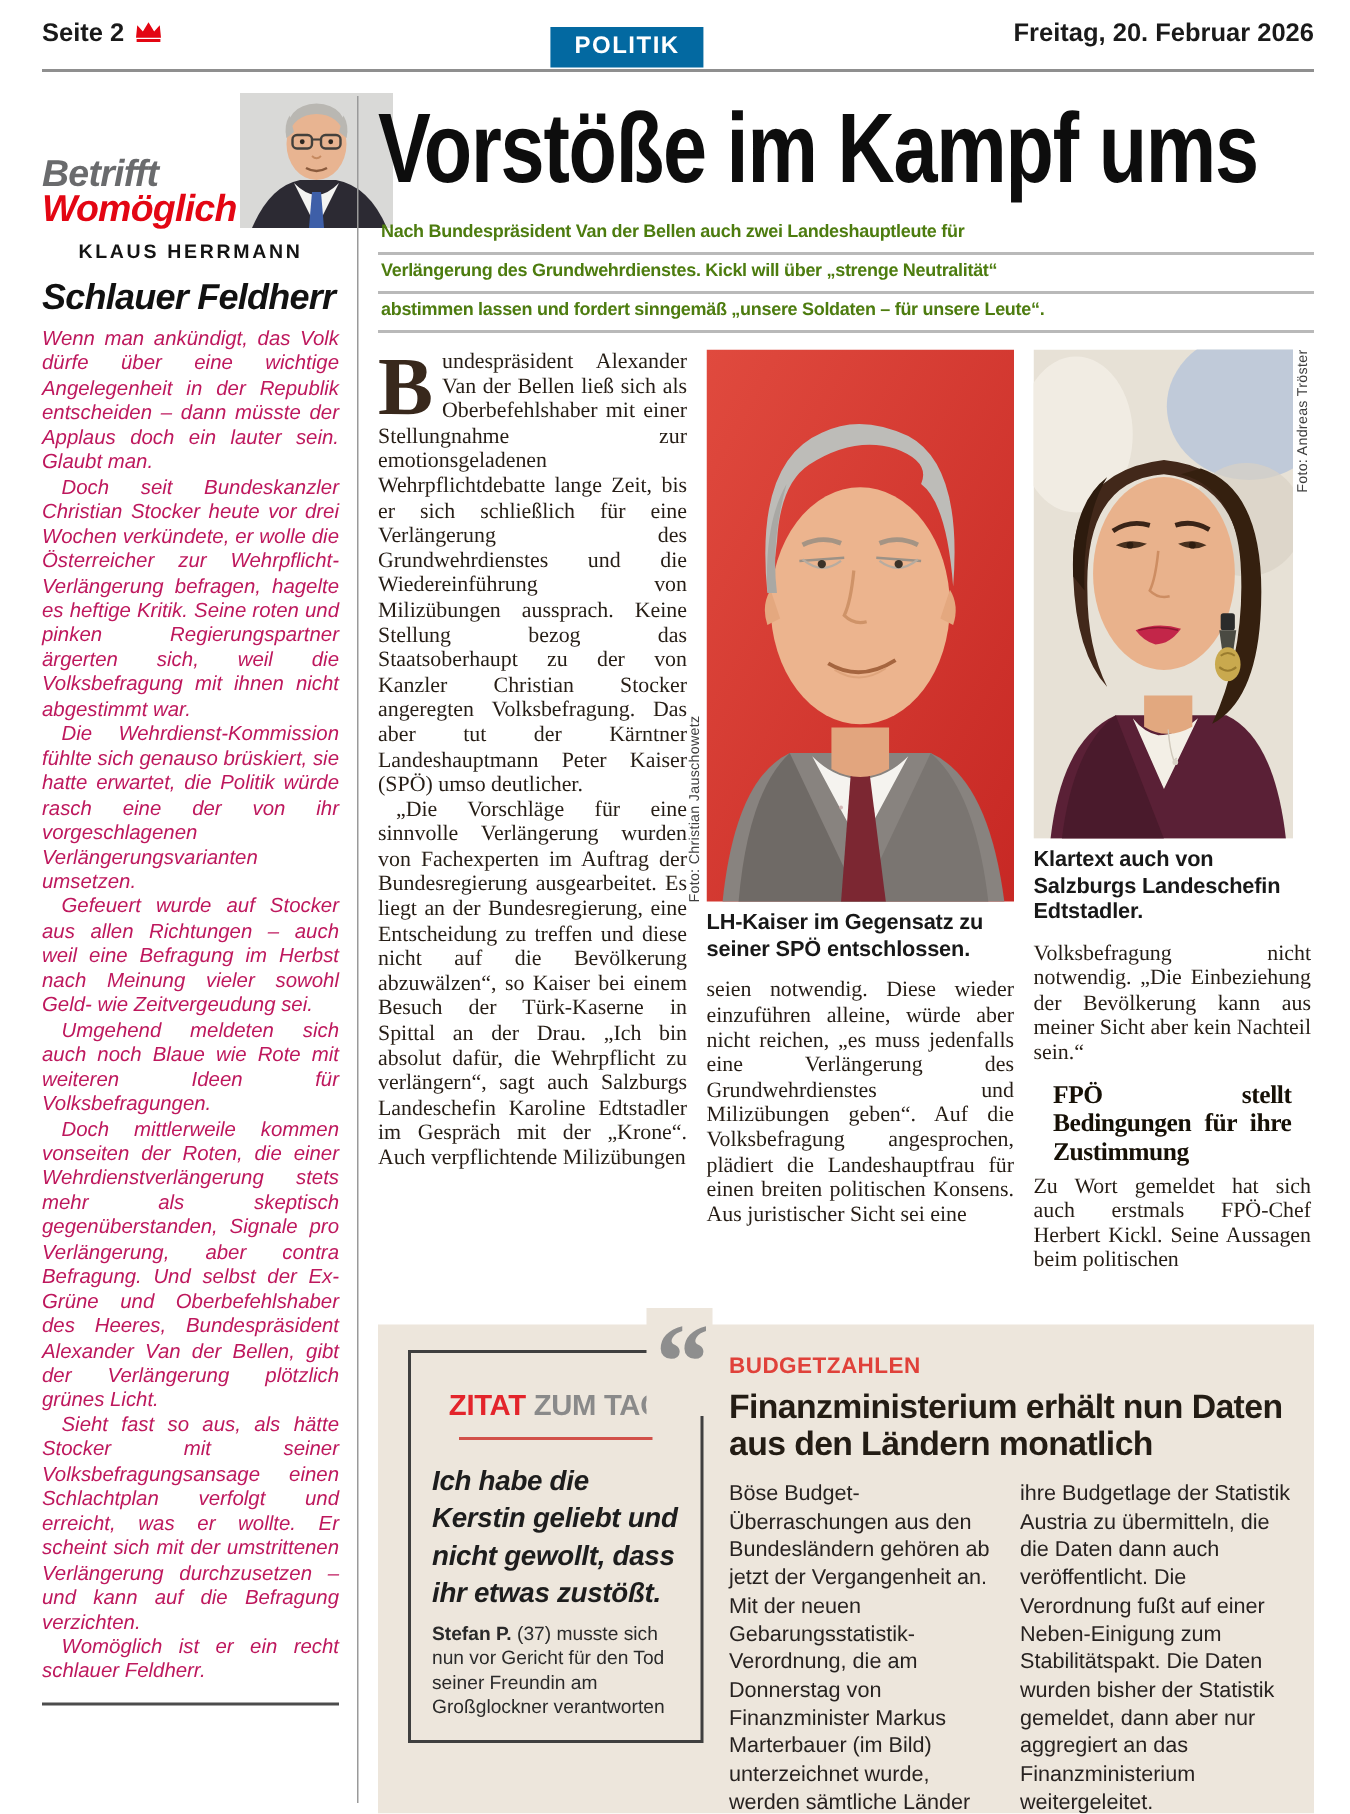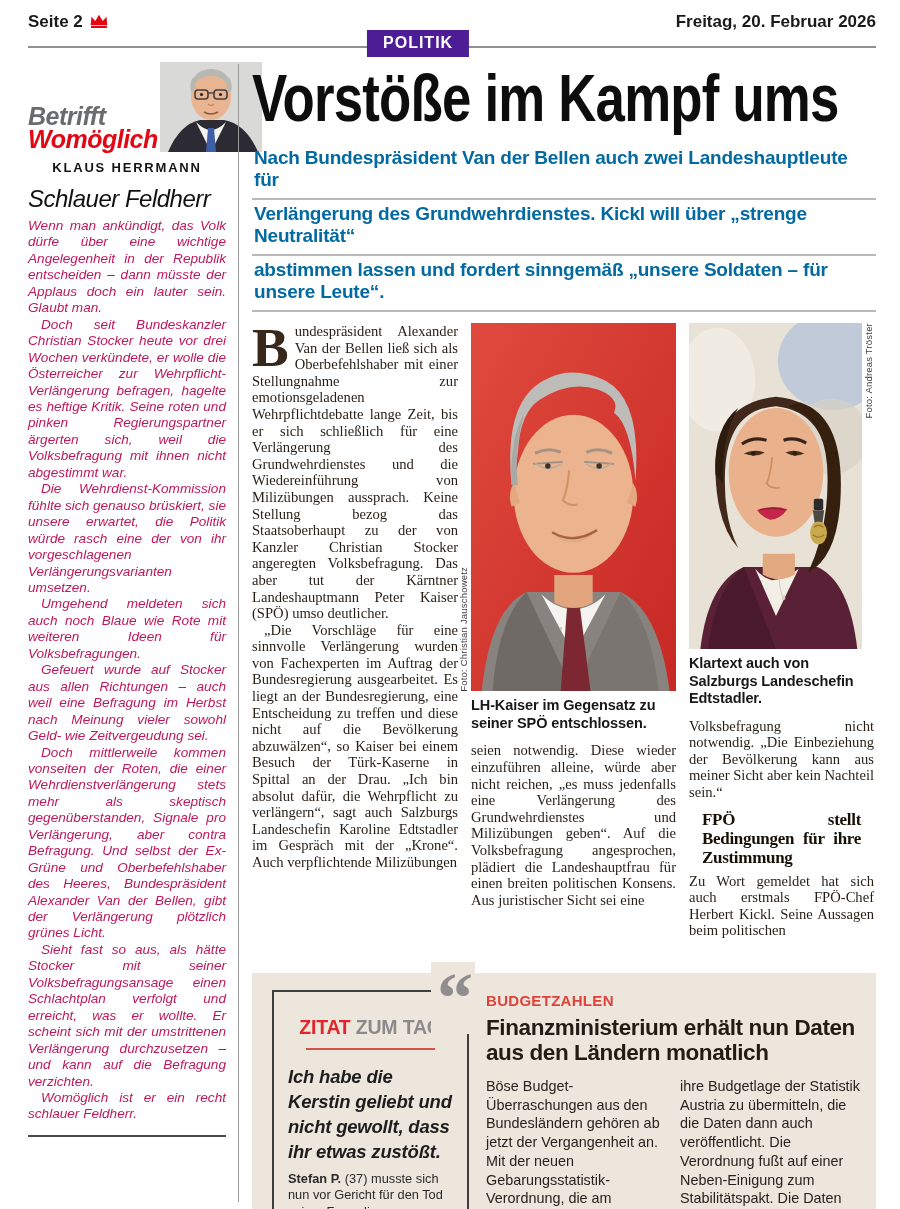--- a/index.html
+++ b/index.html
@@ -4,45 +4,45 @@
 <style>
   * { margin:0; padding:0; box-sizing:border-box; }
   html,body { background:#fff; }
   body { font-family:"Liberation Sans", sans-serif; color:#1c1c1c; }
   .page { width:900px; height:1209px; margin:0 auto; padding:12px 24px 0 28px; position:relative; overflow:hidden; background:#fff; }
 
   
   .masthead { position:relative; height:36px; border-bottom:2px solid #8f8f8f; display:flex; align-items:flex-start; justify-content:space-between; }
   .masthead-left { display:flex; align-items:center; gap:6px; font-size:17px; font-weight:bold; color:#1a1a1a; }
   .crown { width:20px; height:16px; margin-top:-2px; }
-  .politik-badge { position:absolute; left:46%; transform:translateX(-50%); top:18px; background:#4c1d95; color:#fff; font-weight:bold; font-size:16px; letter-spacing:1px; padding:4px 16px 5px; z-index:2; }
+  .politik-badge { position:absolute; left:46%; transform:translateX(-50%); top:6px; background:#0369a1; color:#fff; font-weight:bold; font-size:16px; letter-spacing:1px; padding:4px 16px 5px; z-index:2; }
   .masthead-right { font-size:17px; font-weight:bold; color:#1a1a1a; }
 
   
   .content { display:flex; margin-top:14px; height:1140px; }
   .commentary { width:198px; flex:0 0 198px; }
   .v-divider { width:1px; background:#9a9a9a; margin:2px 13px 0 12px; }
   .main { flex:1; min-width:0; }
 
   
   .brand-row { display:flex; align-items:flex-end; }
   .brand { font-style:italic; font-weight:bold; line-height:0.95; font-size:25px; padding-top:22px; letter-spacing:-0.5px; }
   .brand .l1 { color:#6a6b6d; display:block; }
   .brand .l2 { color:#e30613; display:block; }
   .author-photo { width:102px; height:90px; margin-left:2px; flex:0 0 auto; }
   .author-name { text-align:center; font-size:13px; font-weight:bold; letter-spacing:1.8px; margin:8px 0 10px; color:#141414; }
-  .commentary-title { font-size:24px; font-weight:normal; font-style:italic; letter-spacing:-0.5px; margin-bottom:5px; color:#111; }
+  .commentary-title { font-size:24px; font-weight:bold; font-style:italic; letter-spacing:-0.5px; margin-bottom:5px; color:#111; }
   .commentary-body p { font-size:13.6px; font-style:italic; line-height:16.45px; text-align:justify; color:#be185d; }
   .commentary-body p.ind { text-indent:13px; }
   .commentary-end { border-top:2px solid #4c4c4c; margin-top:12px; width:100%; }
 
   
   .headline { font-size:66px; font-weight:bold; color:#0d0d0d; letter-spacing:-1px; white-space:nowrap; transform:scaleX(0.8); transform-origin:0 0; line-height:72px; height:78px; }
   .standfirst { margin-top:4px; }
-  .standfirst .sf-line { font-size:19px; font-weight:bold; color:#0369a1; padding:3px 0 7px 2px; border-bottom:2px solid #b9b9b9; letter-spacing:-0.2px; }
+  .standfirst .sf-line { font-size:12px; font-weight:bold; color:#4d7c0f; padding:3px 0 7px 2px; border-bottom:2px solid #b9b9b9; letter-spacing:-0.2px; }
 
   
   .article-cols { display:flex; margin-top:11px; gap:13px; height:638px; }
   .acol { min-width:0; }
   .acol1 { flex:0 0 206px; }
   .acol2 { flex:0 0 205px; }
   .acol3 { flex:1; }
   .serif-body { font-family:"Liberation Serif", serif; font-size:14.6px; line-height:16.6px; text-align:justify; color:#261d15; }
   .serif-body p + p { text-indent:12px; }
   .dropcap { float:left; font-family:"Liberation Serif", serif; font-weight:bold; font-size:55px; line-height:43px; padding:3px 6px 0 0; color:#38281c; }
@@ -115,23 +115,23 @@
           <circle cx="60.5" cy="32.5" r="1.6" fill="#2c2620"></circle>
           <path d="M44,50 Q51,54 58,50" stroke="#8a5a3c" stroke-width="1.6" fill="none"></path>
           <path d="M48,42 Q51,45 54,42" stroke="#c68a60" stroke-width="1.2" fill="none"></path>
         </svg>
       </div>
       <div class="author-name">KLAUS HERRMANN</div>
       <h2 class="commentary-title">Schlauer Feldherr</h2>
       <div class="commentary-body">
         <p>Wenn man ankündigt, das Volk dürfe über eine wichtige Angelegenheit in der Republik entscheiden – dann müsste der Applaus doch ein lauter sein. Glaubt man.</p>
         <p class="ind">Doch seit Bundeskanzler Christian Stocker heute vor drei Wochen verkündete, er wolle die Österreicher zur Wehrpflicht-Verlängerung befragen, hagelte es heftige Kritik. Seine roten und pinken Regierungspartner ärgerten sich, weil die Volksbefragung mit ihnen nicht abgestimmt war.</p>
-        <p class="ind">Die Wehrdienst-Kommission fühlte sich genauso brüskiert, sie unsere erwartet, die Politik würde rasch eine der von ihr vorgeschlagenen Verlängerungsvarianten umsetzen.</p>
+        <p class="ind">Die Wehrdienst-Kommission fühlte sich genauso brüskiert, sie hatte erwartet, die Politik würde rasch eine der von ihr vorgeschlagenen Verlängerungsvarianten umsetzen.</p>
+        <p class="ind">Gefeuert wurde auf Stocker aus allen Richtungen – auch weil eine Befragung im Herbst nach Meinung vieler sowohl Geld- wie Zeitvergeudung sei.</p>
         <p class="ind">Umgehend meldeten sich auch noch Blaue wie Rote mit weiteren Ideen für Volksbefragungen.</p>
-        <p class="ind">Gefeuert wurde auf Stocker aus allen Richtungen – auch weil eine Befragung im Herbst nach Meinung vieler sowohl Geld- wie Zeitvergeudung sei.</p>
         <p class="ind">Doch mittlerweile kommen vonseiten der Roten, die einer Wehrdienstverlängerung stets mehr als skeptisch gegenüberstanden, Signale pro Verlängerung, aber contra Befragung. Und selbst der Ex-Grüne und Oberbefehlshaber des Heeres, Bundespräsident Alexander Van der Bellen, gibt der Verlängerung plötzlich grünes Licht.</p>
         <p class="ind">Sieht fast so aus, als hätte Stocker mit seiner Volksbefragungsansage einen Schlachtplan verfolgt und erreicht, was er wollte. Er scheint sich mit der umstrittenen Verlängerung durchzusetzen – und kann auf die Befragung verzichten.</p>
         <p class="ind">Womöglich ist er ein recht schlauer Feldherr.</p>
       </div>
       <div class="commentary-end"></div>
     </aside>
 
     <div class="v-divider"></div>
 
     <main class="main">

